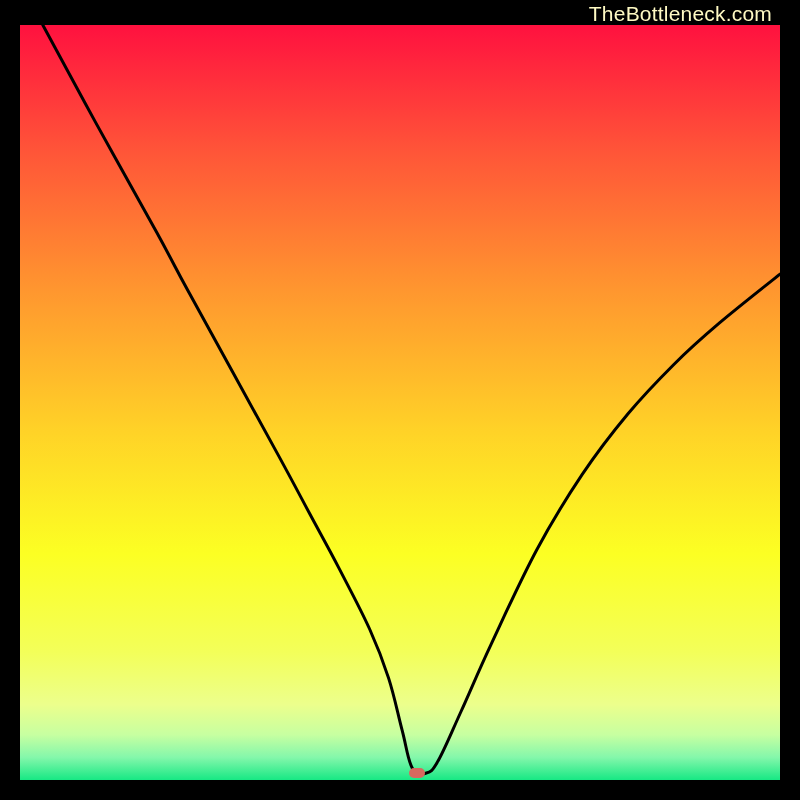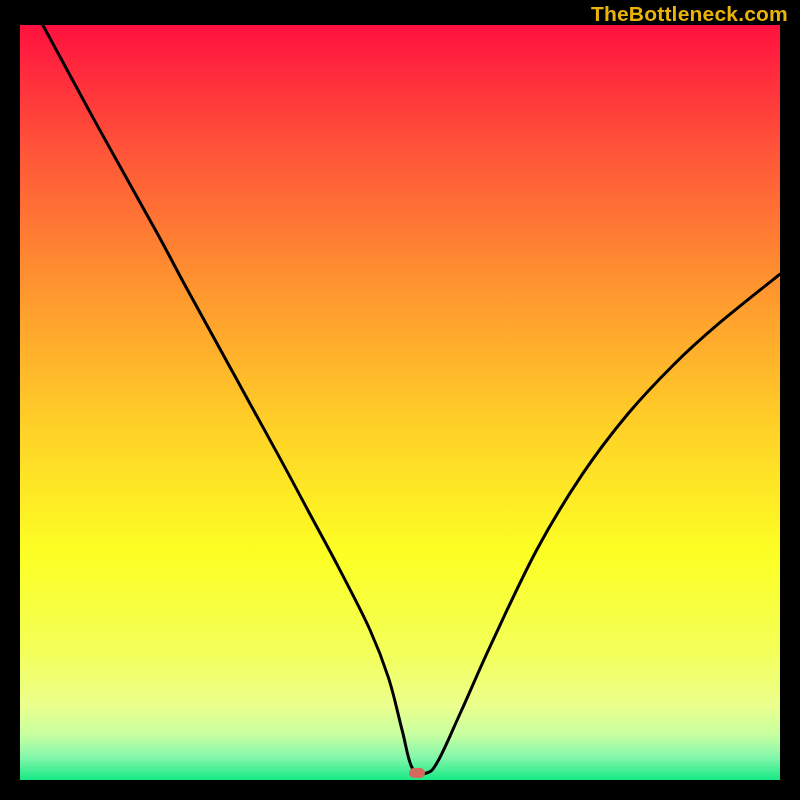--- a/index.html
+++ b/index.html
@@ -13,24 +13,24 @@
   }
   .frame {
     position: relative;
     width: 800px;
     height: 800px;
     background: #000;
   }
   .watermark {
     position: absolute;
     top: 2px;
-    right: 12px;
-    color: #eab308;
+    right: 28px;
+    color: #fef9c3;
     font-size: 21px;
-    font-weight: 700;
+    font-weight: 400;
     letter-spacing: 0.2px;
     z-index: 10;
   }
   .gradient-area {
     position: absolute;
     left: 20px;
     top: 25px;
     width: 760px;
     height: 755px;
     overflow: hidden;

